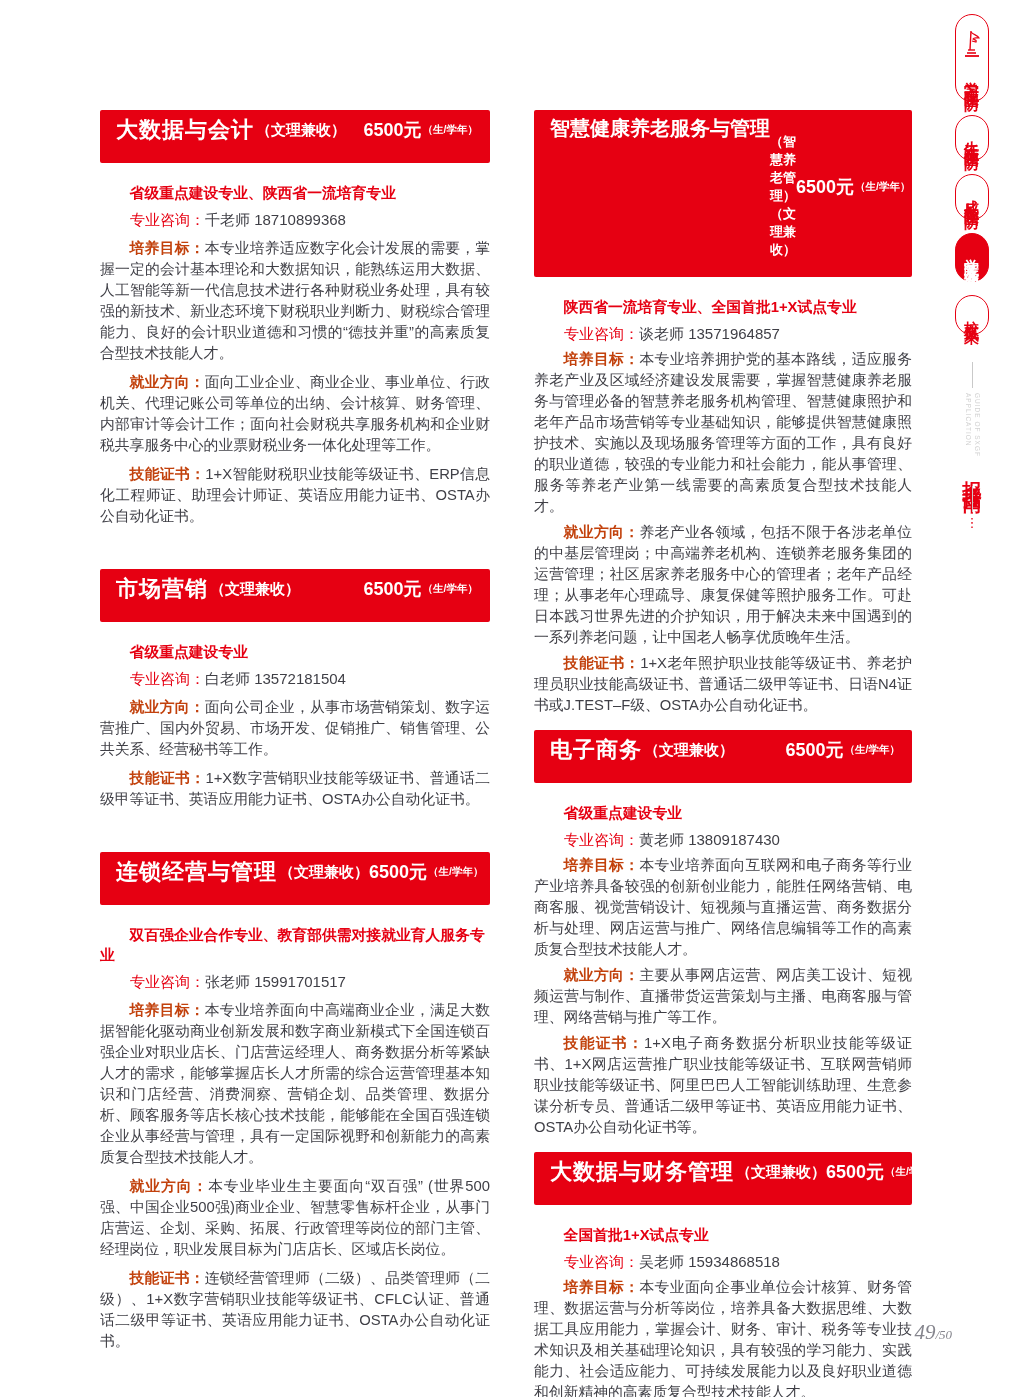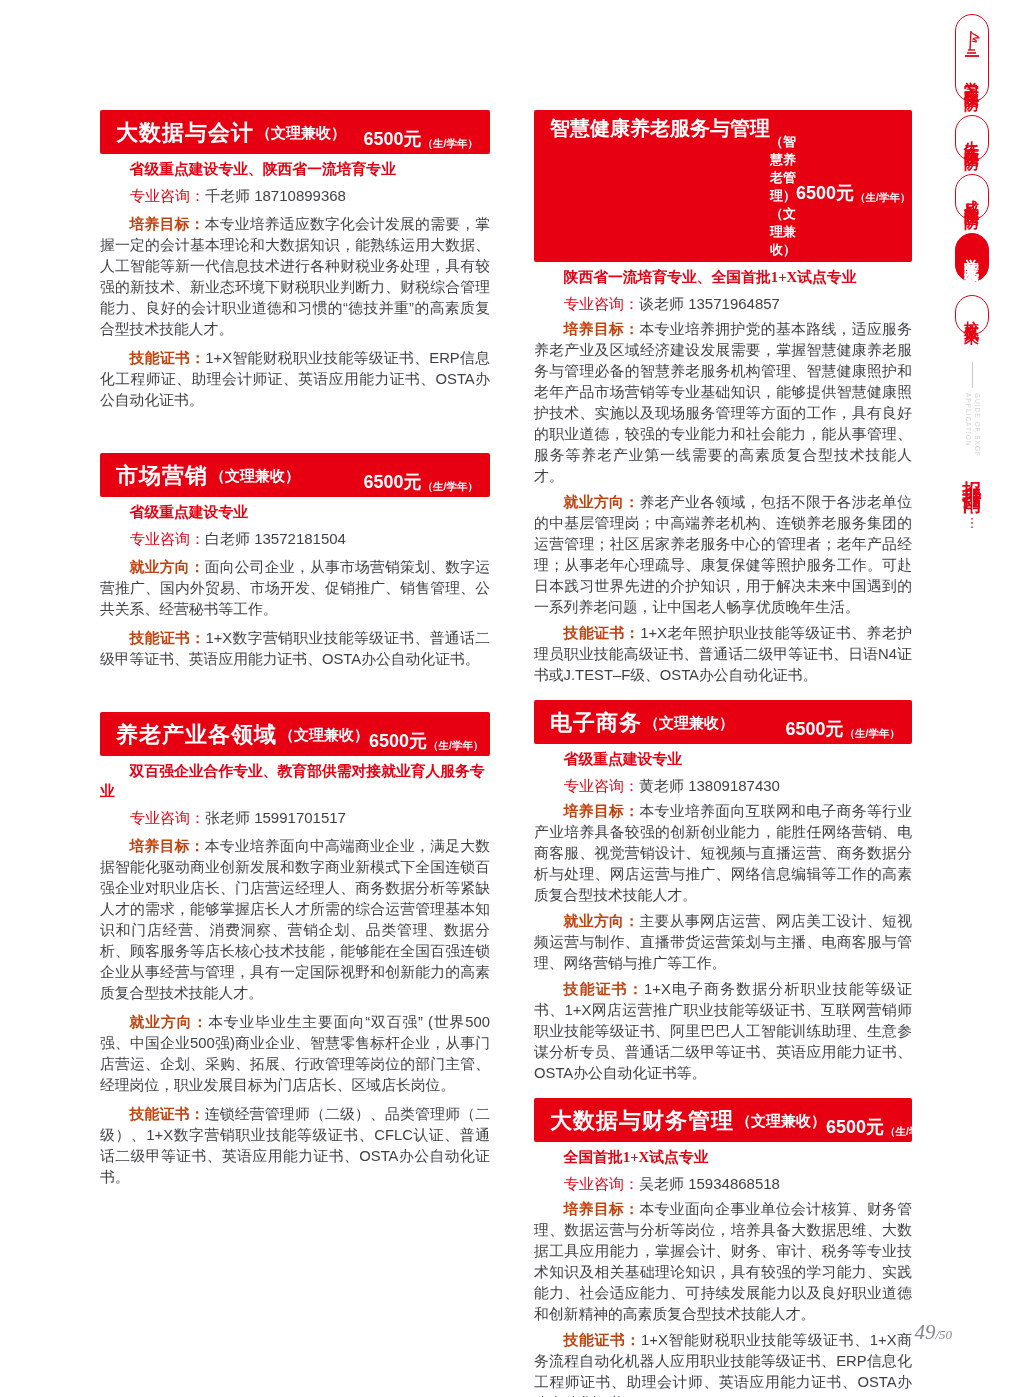--- a/index.html
+++ b/index.html
@@ -11,34 +11,34 @@
   .content{position:absolute;left:100px;top:110px;width:818px;display:flex;gap:44px;}
   .col{display:flex;flex-direction:column;}
   .col-left{width:390px;}
   .col-right{width:378px;}
   .card{background:#fff;}
   .col-left .card + .card{margin-top:42px;}
   .col-right .card + .card{margin-top:14px;}
 
   .card-head{
     background:#e60012;color:#fff;display:flex;align-items:center;
-    padding:5px 12px 3px 16px;border-radius:2px;min-height:28px;
+    padding:5px 12px 18px 16px;border-radius:2px;min-height:28px;
   }
   .head-left{display:flex;flex-direction:row;}
   .title{font-size:22px;font-weight:bold;letter-spacing:1px;white-space:nowrap;}
   .two-line .title{font-size:20px;letter-spacing:0;}
   .admit{font-size:15px;font-weight:bold;margin-left:2px;white-space:nowrap;}
   .subtitle{font-size:13px;font-weight:bold;margin-top:18px;}
-  .fee{margin-left:auto;white-space:nowrap;display:flex;align-items:flex-end;margin-top:12px;}
+  .fee{margin-left:auto;white-space:nowrap;display:flex;align-items:center;}
   .fee-amt{font-size:18px;font-weight:bold;}
   .fee-note{font-size:10.5px;font-weight:bold;margin-left:1px;}
 
   .highlight{
     color:#e60012;font-weight:bold;font-size:14.8px;
-    margin:5px 0 0;text-indent:2em;line-height:20px;font-family:Liberation Serif, serif;
+    margin:20px 0 0;text-indent:2em;line-height:20px;
   }
   .consult{font-size:15px;margin:6px 0 0;text-indent:2em;line-height:21px;}
   .consult .lbl{color:#e60012;font-weight:normal;}
   .para{
     font-size:14.8px;line-height:21px;text-align:justify;
     text-indent:2em;margin:8px 0 0;
   }
   .col-right .para{margin-top:5px;}
   .para .lbl{color:#c2410c;font-weight:bold;}
 
@@ -95,41 +95,42 @@
         <span class="title">大数据与会计</span>
         <span class="admit">（文理兼收）</span>
         <span class="fee">
             <span class="fee-amt">6500元</span>
             <span class="fee-note">（生/学年）</span>
           </span>
       </header>
       <p class="highlight">省级重点建设专业、陕西省一流培育专业</p>
       <p class="consult"><span class="lbl">专业咨询：</span><span>千老师 18710899368</span></p>
       <p class="para"><span class="lbl">培养目标：</span><span>本专业培养适应数字化会计发展的需要，掌握一定的会计基本理论和大数据知识，能熟练运用大数据、人工智能等新一代信息技术进行各种财税业务处理，具有较强的新技术、新业态环境下财税职业判断力、财税综合管理能力、良好的会计职业道德和习惯的“德技并重”的高素质复合型技术技能人才。</span></p>
+      <p class="para"><span class="lbl">就业方向：</span><span>面向工业企业、商业企业、事业单位、行政机关、代理记账公司等单位的出纳、会计核算、财务管理、内部审计等会计工作；面向社会财税共享服务机构和企业财税共享服务中心的业票财税业务一体化处理等工作。</span></p>
       <p class="para"><span class="lbl">技能证书：</span><span>1+X智能财税职业技能等级证书、ERP信息化工程师证、助理会计师证、英语应用能力证书、OSTA办公自动化证书。</span></p>
     </section>
 
     <section class="card">
       <header class="card-head">
         <span class="title">市场营销</span>
         <span class="admit">（文理兼收）</span>
         <span class="fee">
             <span class="fee-amt">6500元</span>
             <span class="fee-note">（生/学年）</span>
           </span>
       </header>
       <p class="highlight">省级重点建设专业</p>
       <p class="consult"><span class="lbl">专业咨询：</span><span>白老师 13572181504</span></p>
       <p class="para"><span class="lbl">就业方向：</span><span>面向公司企业，从事市场营销策划、数字运营推广、国内外贸易、市场开发、促销推广、销售管理、公共关系、经营秘书等工作。</span></p>
       <p class="para"><span class="lbl">技能证书：</span><span>1+X数字营销职业技能等级证书、普通话二级甲等证书、英语应用能力证书、OSTA办公自动化证书。</span></p>
     </section>
 
     <section class="card">
       <header class="card-head">
-        <span class="title">养老产业各领域</span>
+        <span class="title">连锁经营与管理</span>
         <span class="admit">（文理兼收）</span>
         <span class="fee">
             <span class="fee-amt">6500元</span>
             <span class="fee-note">（生/学年）</span>
           </span>
       </header>
       <p class="highlight">双百强企业合作专业、教育部供需对接就业育人服务专业</p>
       <p class="consult"><span class="lbl">专业咨询：</span><span>张老师 15991701517</span></p>
       <p class="para"><span class="lbl">培养目标：</span><span>本专业培养面向中高端商业企业，满足大数据智能化驱动商业创新发展和数字商业新模式下全国连锁百强企业对职业店长、门店营运经理人、商务数据分析等紧缺人才的需求，能够掌握店长人才所需的综合运营管理基本知识和门店经营、消费洞察、营销企划、品类管理、数据分析、顾客服务等店长核心技术技能，能够能在全国百强连锁企业从事经营与管理，具有一定国际视野和创新能力的高素质复合型技术技能人才。</span></p>
       <p class="para"><span class="lbl">就业方向：</span><span>本专业毕业生主要面向“双百强” (世界500强、中国企业500强)商业企业、智慧零售标杆企业，从事门店营运、企划、采购、拓展、行政管理等岗位的部门主管、经理岗位，职业发展目标为门店店长、区域店长岗位。</span></p>

